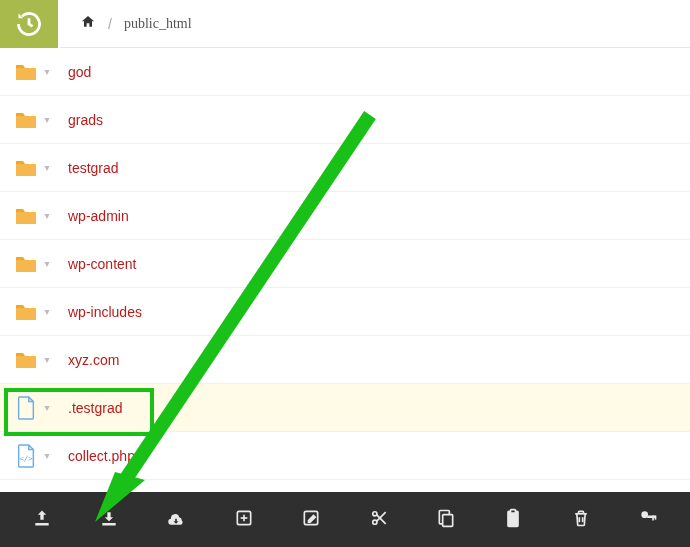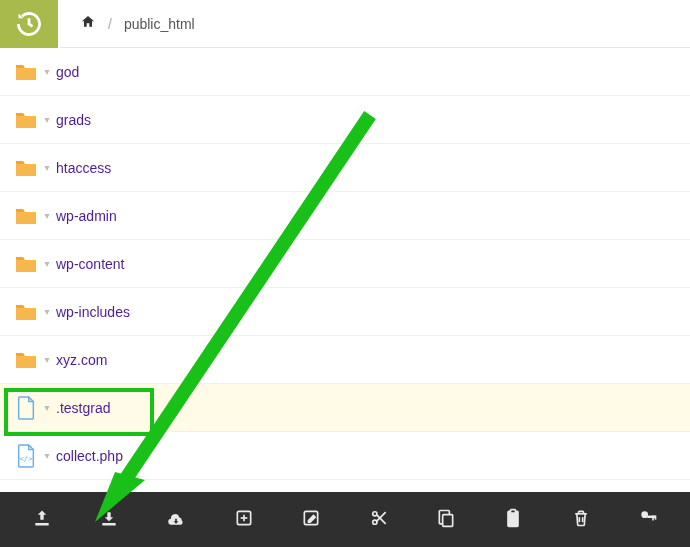--- a/index.html
+++ b/index.html
@@ -33,21 +33,21 @@
   }
   .breadcrumb {
     display: flex;
     align-items: center;
     padding-left: 20px;
     color: #555;
     gap: 8px;
   }
   .breadcrumb .sep { color: #aaa; padding: 0 4px; }
   .breadcrumb .home-icon { color: #333; }
-  .breadcrumb .crumb { color: #555; }
+  .breadcrumb .crumb { color: #555; font-family: Liberation Serif, serif; }
 
   
   .file-list {
     height: calc(100% - 48px - 55px);
     overflow: hidden;
   }
   .row {
     display: flex;
     align-items: center;
     height: 48px;
@@ -64,21 +64,22 @@
   .row .caret-slot {
     width: 14px;
     display: flex;
     align-items: center;
     justify-content: center;
     color: #bbb;
     font-size: 10px;
   }
   .row .name {
     padding-left: 2px;
-    color: #4c1d95;
+    color: #b91c1c;
+    margin-left: 12px;
   }
   .row.selected {
     background: #fffbe6;
   }
   .row.highlighted::after {
     content: "";
     position: absolute;
     left: 4px;
     top: 4px;
     width: 142px;
@@ -168,21 +169,21 @@
     <span class="name">grads</span>
   </div>
     <div class="row">
     <span class="icon-slot folder-icon">
         <svg viewBox="0 0 24 20">
           <path fill="#f5a623" d="M2 3h7l2 3h11v11a1 1 0 0 1-1 1H3a1 1 0 0 1-1-1z"></path>
           <path fill="#f7b74f" d="M2 6h20v11a1 1 0 0 1-1 1H3a1 1 0 0 1-1-1z"></path>
         </svg>
       </span>
     <span class="caret-slot">▾</span>
-    <span class="name">htaccess</span>
+    <span class="name">testgrad</span>
   </div>
     <div class="row">
     <span class="icon-slot folder-icon">
         <svg viewBox="0 0 24 20">
           <path fill="#f5a623" d="M2 3h7l2 3h11v11a1 1 0 0 1-1 1H3a1 1 0 0 1-1-1z"></path>
           <path fill="#f7b74f" d="M2 6h20v11a1 1 0 0 1-1 1H3a1 1 0 0 1-1-1z"></path>
         </svg>
       </span>
     <span class="caret-slot">▾</span>
     <span class="name">wp-admin</span>

